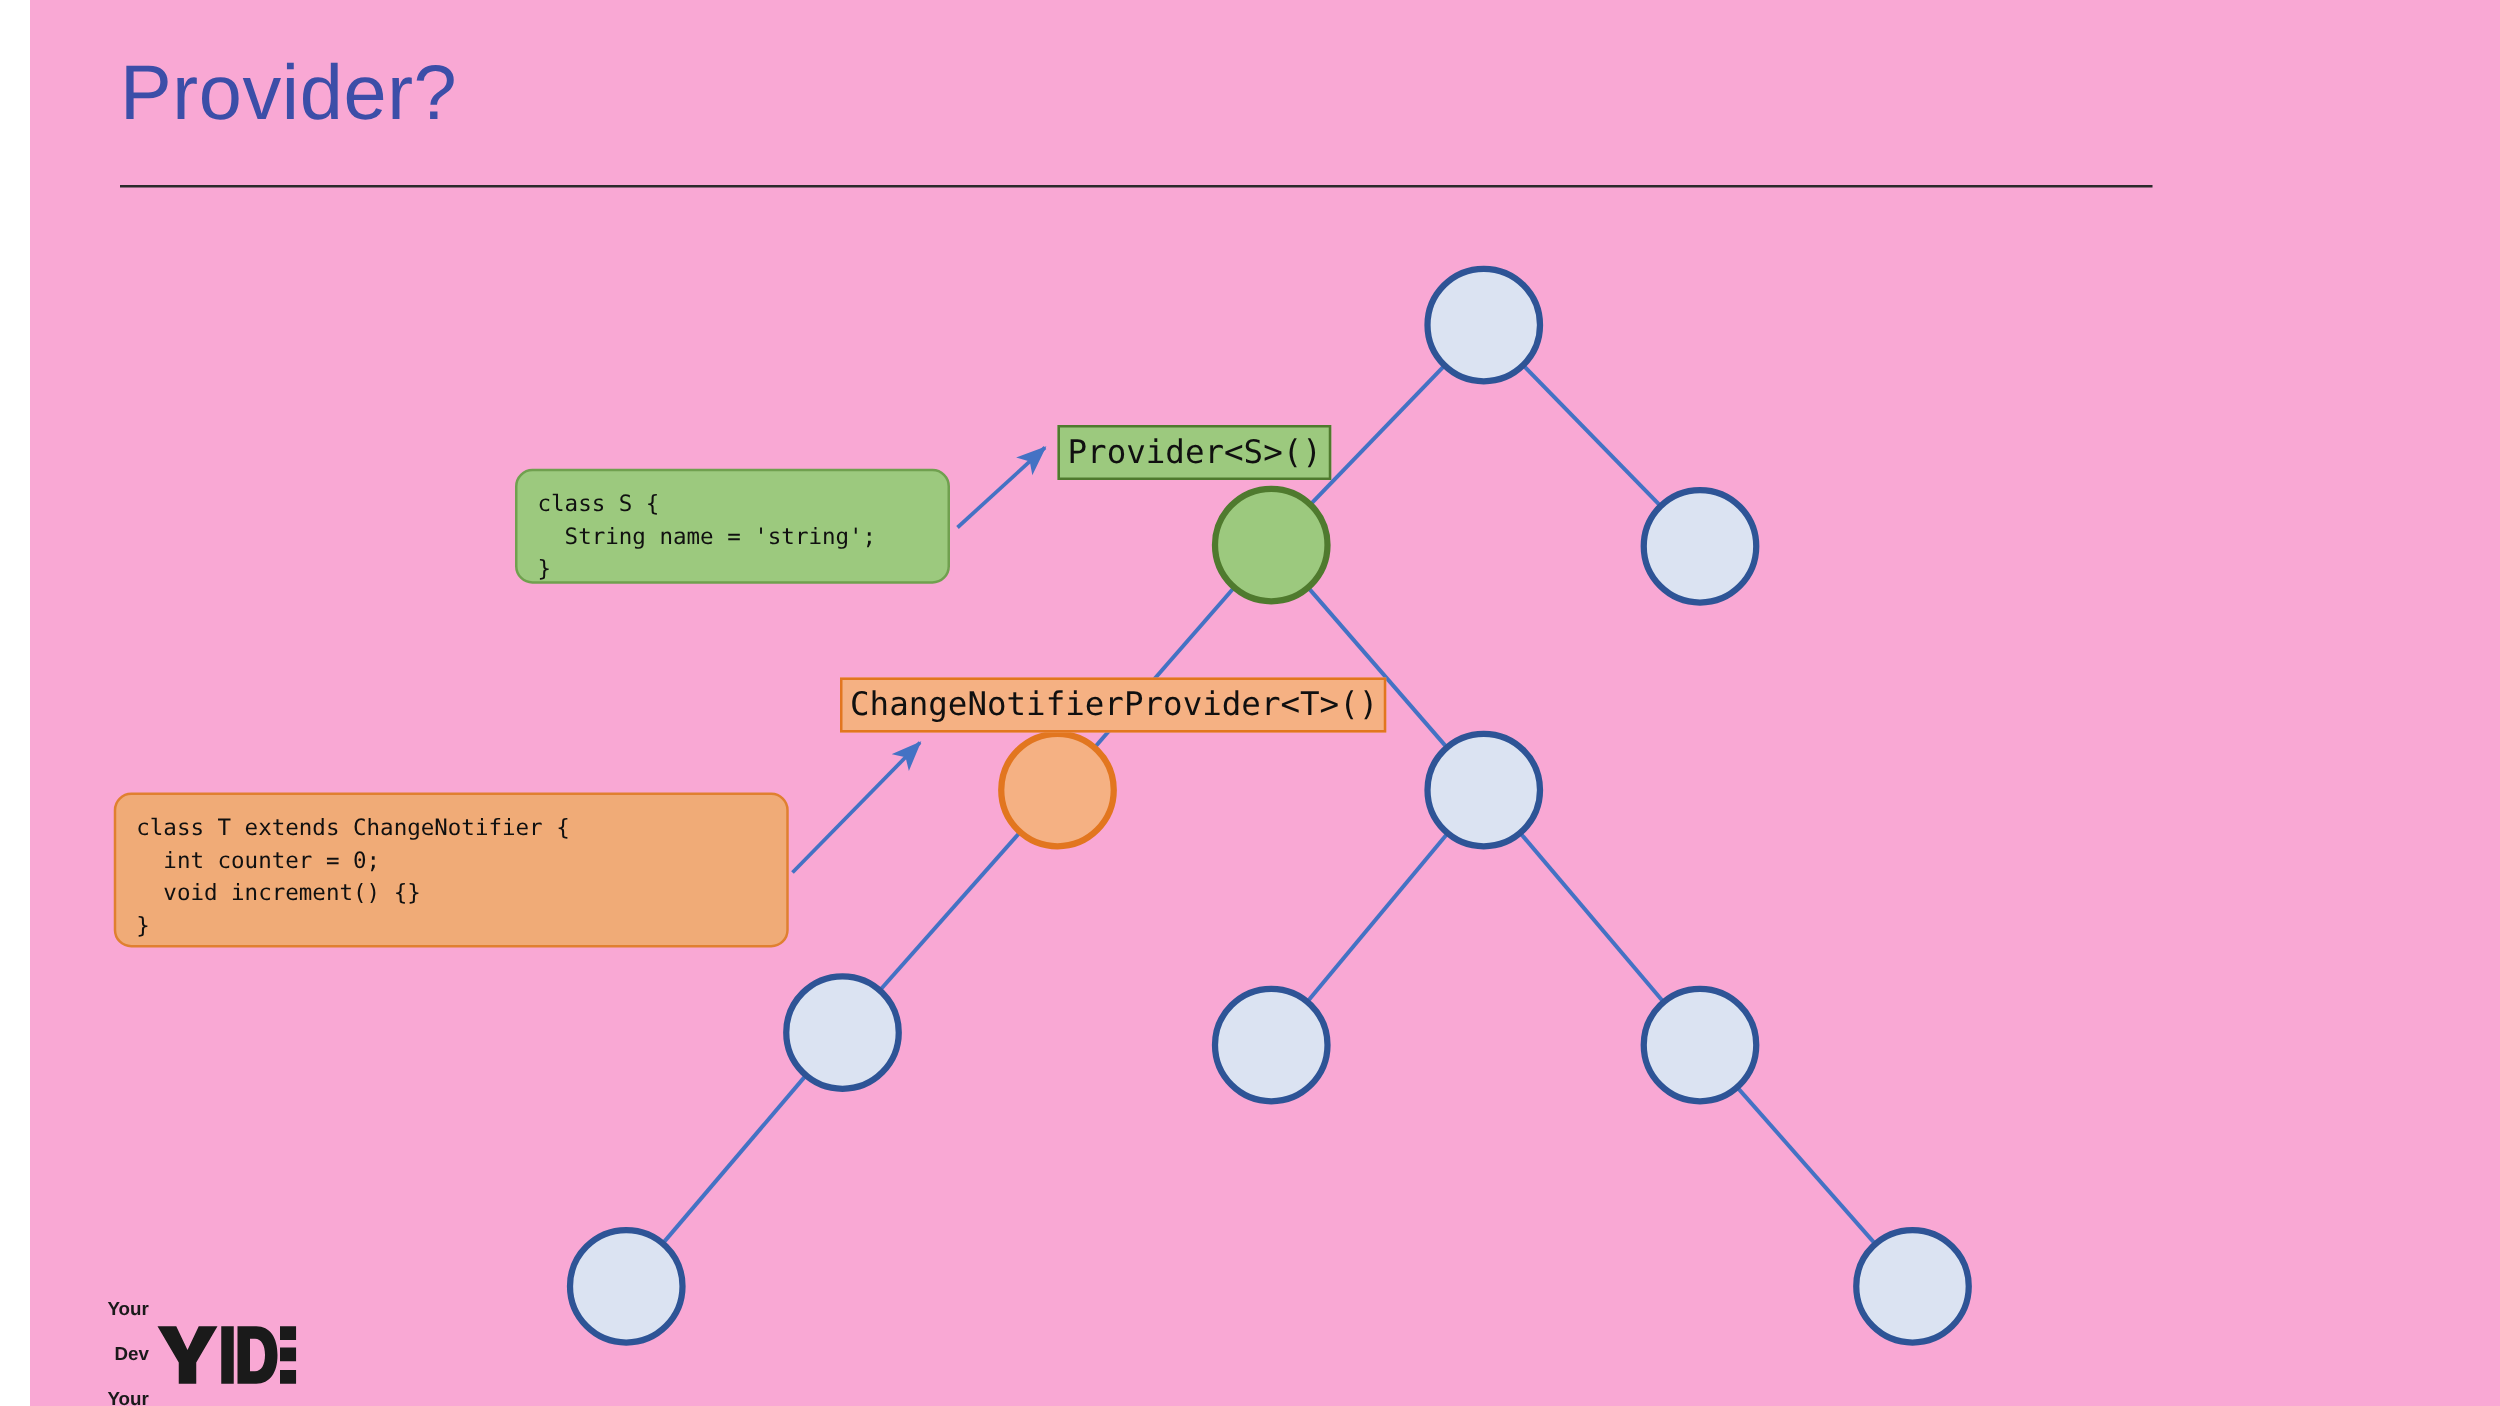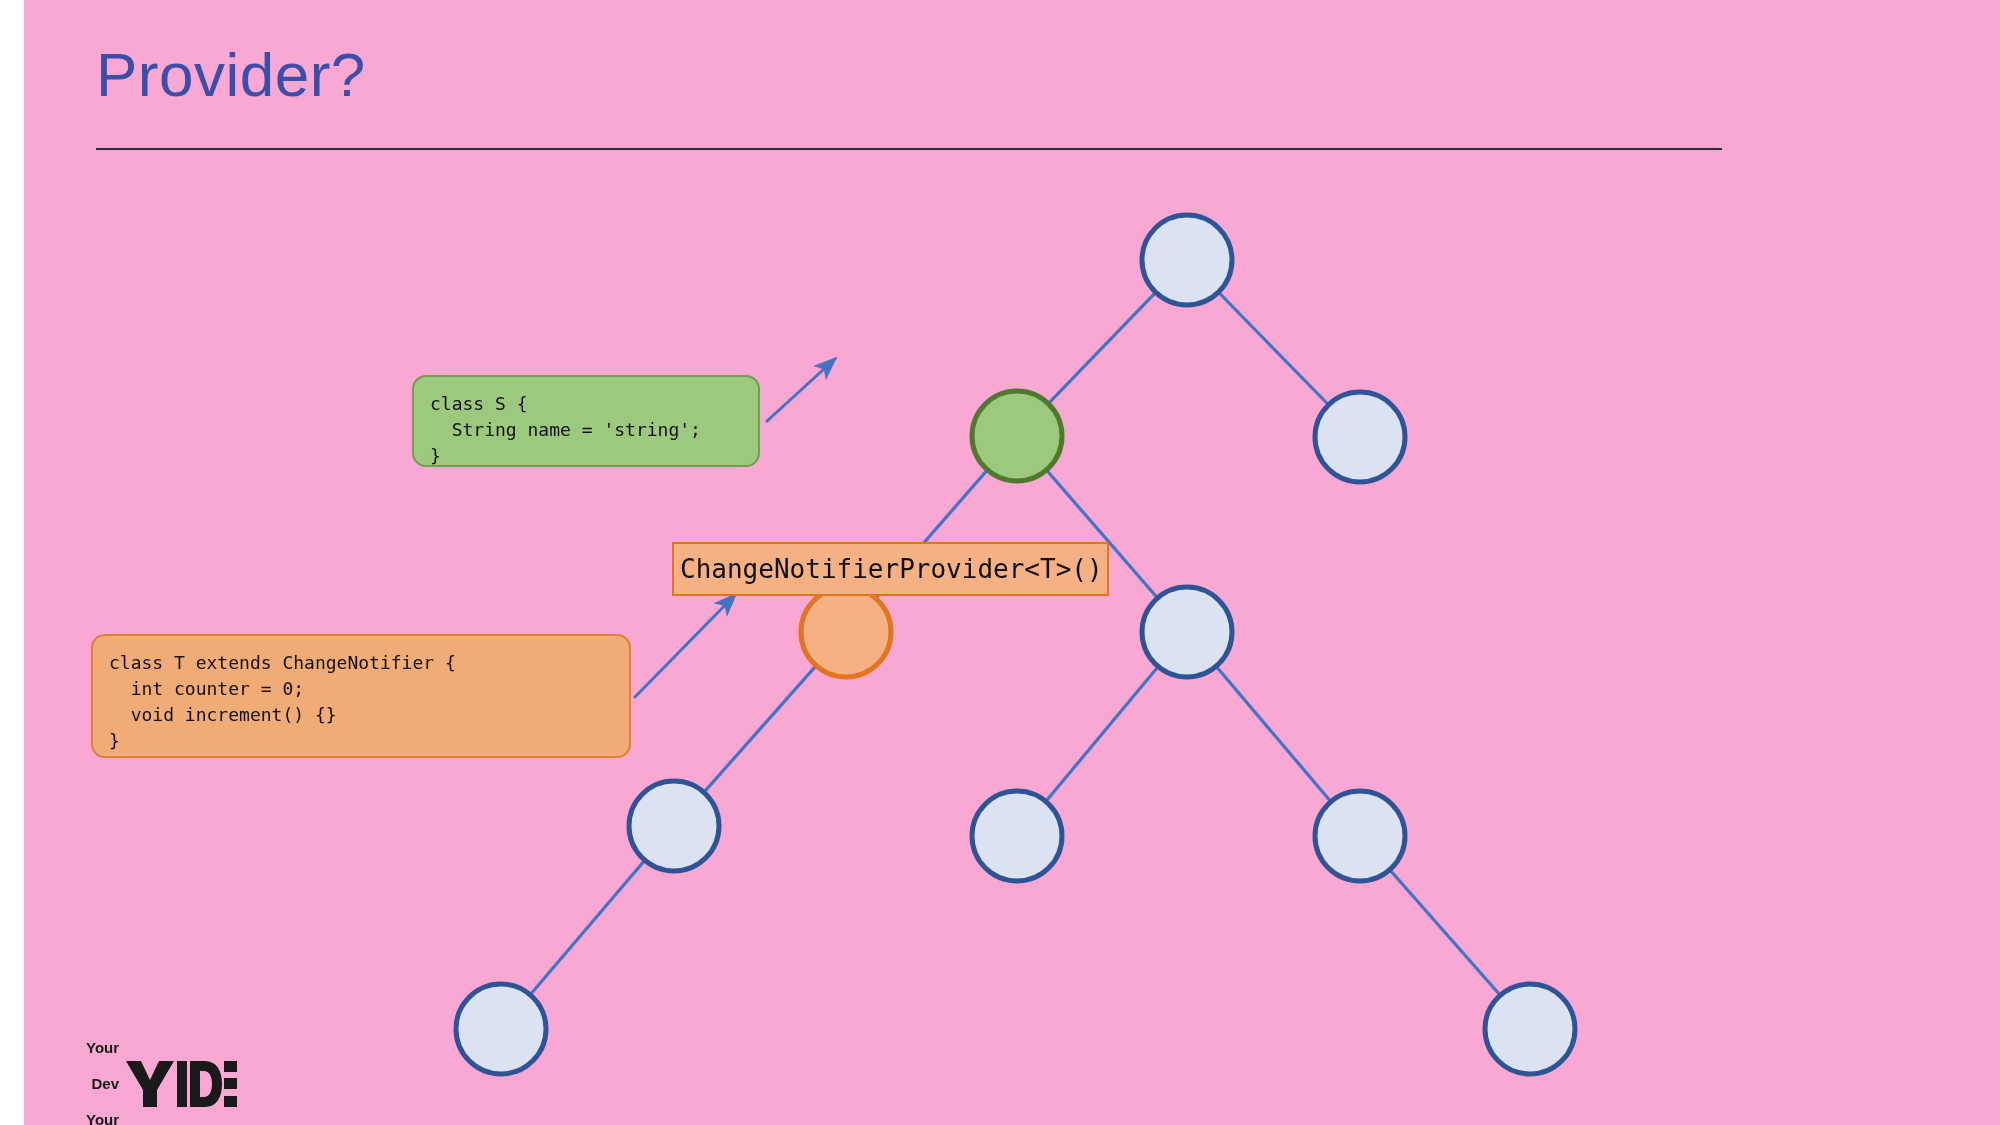--- a/index.html
+++ b/index.html
@@ -108,21 +108,21 @@
   #chip-provider-s {
     left: 822px;
     top: 340px;
     width: 219px;
     height: 44px;
   }
   #chip-changenotifier {
     left: 648px;
     top: 542px;
     width: 437px;
-    height: 54px;
+    height: 44px;
   }
 
   
   #logo {
     position: absolute;
     left: 62px;
     top: 1040px;
     display: flex;
     align-items: center;
     gap: 6px;
@@ -188,20 +188,21 @@
 
   <div class="code-callout green" id="callout-green">class S {
   String name = 'string';
 }</div>
 
   <div class="code-callout orange" id="callout-orange">class T extends ChangeNotifier {
   int counter = 0;
   void increment() {}
 }</div>
 
+  <div class="provider-chip green" id="chip-provider-s">Provider&lt;S&gt;()</div>
 
   <div class="provider-chip orange" id="chip-changenotifier">ChangeNotifierProvider&lt;T&gt;()</div>
 
   <div id="logo">
     <div id="logo-words">
       <span>Your</span>
       <span>Dev</span>
       <span>Your</span>
     </div>
     <svg id="logo-mark" width="112" height="52" viewBox="0 0 112 52">

